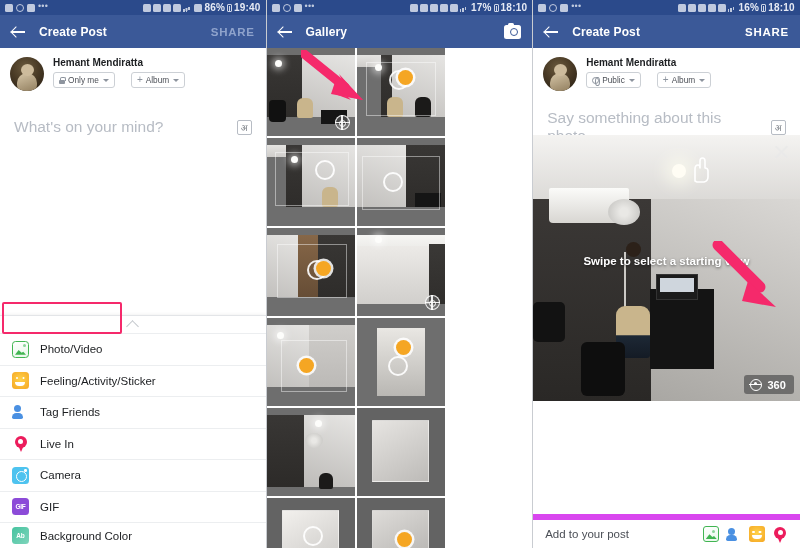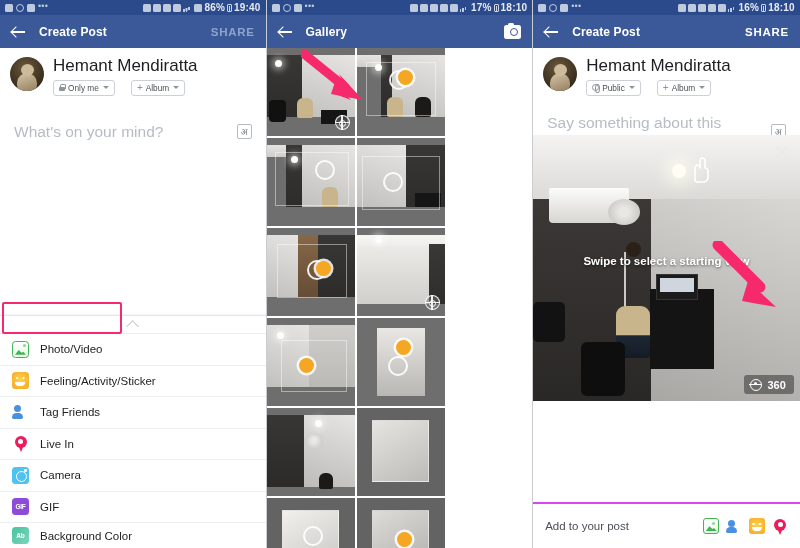--- a/index.html
+++ b/index.html
@@ -54,21 +54,21 @@
       background:#fff; border-radius:1.5px; }
 
   
   .composer { padding: 9px 10px 0 10px; display:flex; gap:9px; }
   .avatar { width:34px; height:34px; border-radius:50%; flex:none; overflow:hidden;
      background: radial-gradient(circle at 45% 32%, #6b5a3e 0%, #4a3b26 45%, #241c12 100%); position:relative; }
   .avatar::before { content:""; position:absolute; left:7px; top:16px; width:20px; height:20px; border-radius:50% 50% 40% 40%;
      background: linear-gradient(160deg,#d6c6a8,#8d7a5a); }
   .avatar::after { content:""; position:absolute; left:11px; top:7px; width:13px; height:12px; border-radius:50%;
      background:#cdbb9c; }
-  .cm-name { font-size: 17px; font-weight: 400; color:#1c1e21; margin-bottom:4px; line-height:1.1; }
+  .cm-name { font-size: 10px; font-weight: 700; color:#1c1e21; margin-bottom:4px; line-height:1.1; }
   .chips { display:flex; gap:16px; }
   .chip { border:1px solid #ccd0d5; border-radius:3px; height:16px; display:flex; align-items:center;
       gap:3px; padding: 0 5px; font-size:8.3px; color:#4b4f56; background:#fff; }
   .chip .caret { width:0; height:0; border-left:3px solid transparent; border-right:3px solid transparent;
       border-top:3.5px solid #8d949e; margin-left:1px; }
   .lock-ico { width:6px; height:7px; position:relative; }
   .lock-ico::before { content:""; position:absolute; left:0; bottom:0; width:6px; height:4px; background:#8d949e; border-radius:1px; }
   .lock-ico::after { content:""; position:absolute; left:1.3px; top:0; width:3.4px; height:3.4px;
      border:1px solid #8d949e; border-bottom:none; border-radius:2px 2px 0 0; }
   .globe-ico { width:7px; height:7px; border-radius:50%; border:1px solid #8d949e; position:relative; }
@@ -186,21 +186,21 @@
      background:#e9e9e9; border-radius:1px; }
   .pv-close::before { transform: rotate(45deg); }
   .pv-close::after { transform: rotate(-45deg); }
   .pv-360 { position:absolute; right:6px; bottom:7px; height:19px; background:rgba(90,90,90,.78); border-radius:3px;
      display:flex; align-items:center; gap:5px; padding:0 8px 0 6px; color:#fff; font-size:11px; font-weight:600; }
   .pv-360 .ic { width:12px; height:12px; border-radius:50%; border:1.6px solid #fff; position:relative; }
   .pv-360 .ic::before { content:""; position:absolute; left:2.4px; top:2.4px; width:3.6px; height:3.6px; border-radius:50%; background:#fff; }
   .pv-360 .ic::after { content:""; position:absolute; left:-2px; top:4.2px; width:12px; height:1.2px; background:#fff; }
 
   
-  .addbar { position:absolute; left:0; right:0; bottom:0; height:46px; border-top:2px solid #d946ef;
+  .addbar { position:absolute; left:0; right:0; bottom:0; height:34px; border-top:6px solid #d946ef;
      display:flex; align-items:center; padding: 0 12px; background:#fff; }
   .addbar .lbl { font-size:11.5px; color:#4b4f56; }
   .addbar .icons { margin-left:auto; display:flex; align-items:center; gap:7px; }
   .addbar .oico { width:16px; height:16px; border-radius:3px; position:relative; }
 
   
   .arrow { position:absolute; pointer-events:none; }
 </style>
 </head>
 <body>

